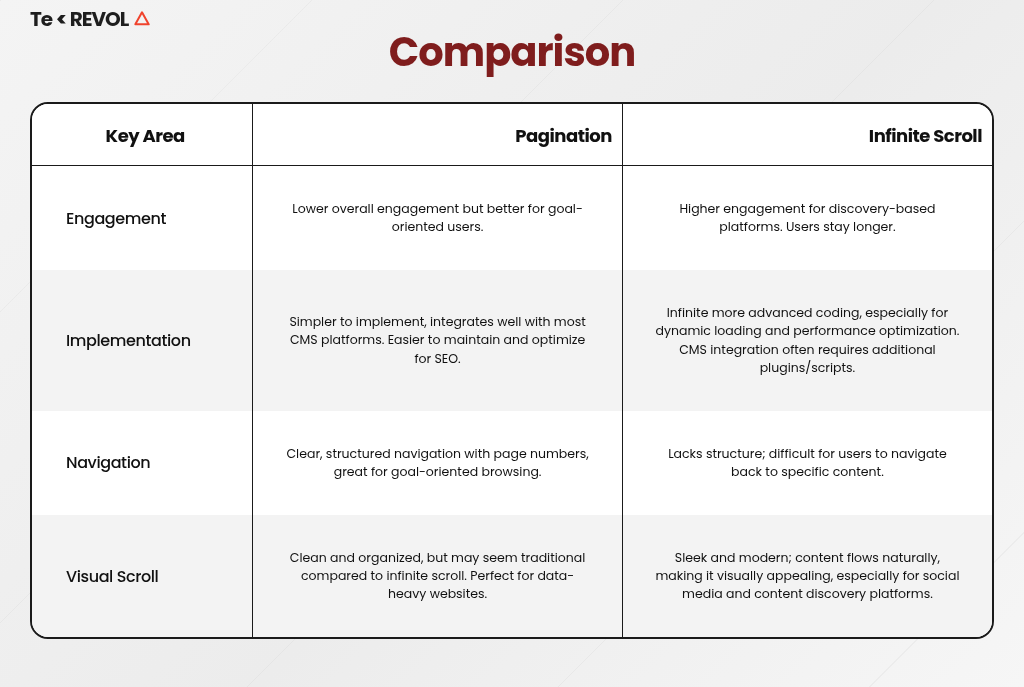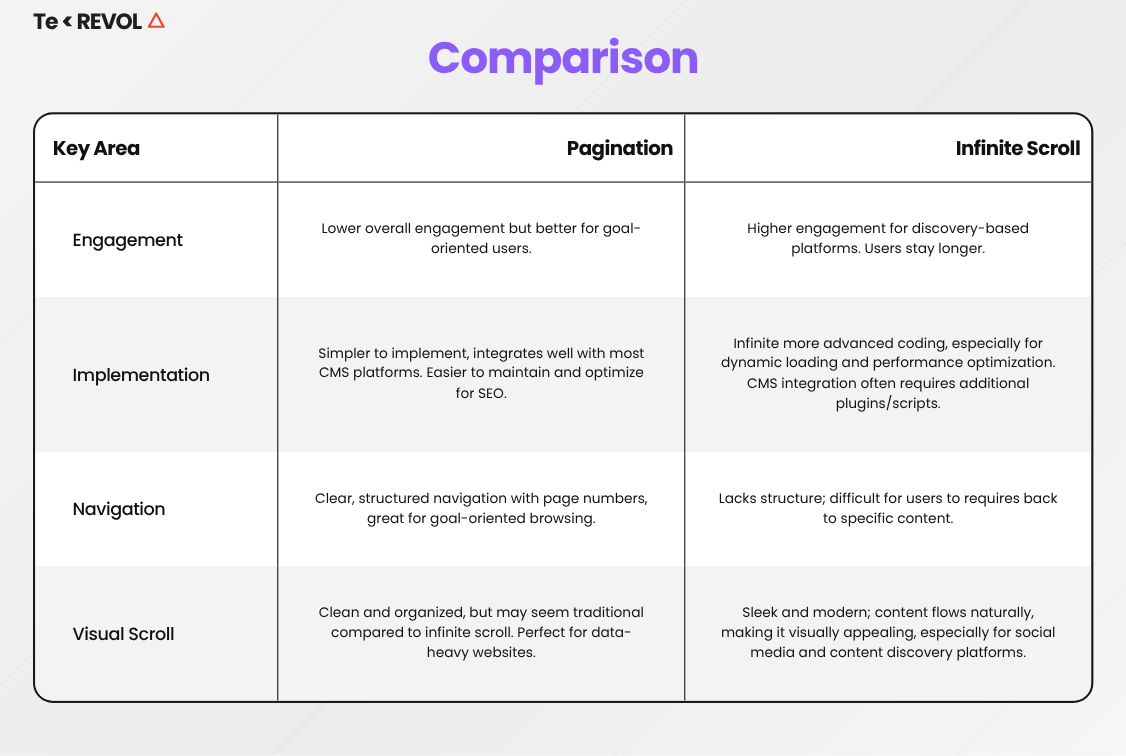--- a/index.html
+++ b/index.html
@@ -46,21 +46,21 @@
   }
 
   
   .heading {
     text-align: center;
     margin-top: 8px;
   }
   .title {
     font-size: 40px;
     font-weight: 700;
-    color: #8b5cf6;
+    color: #7f1d1d;
     letter-spacing: -1px;
   }
   .subtitle {
     font-size: 29px;
     font-weight: 600;
     color: #111;
     margin-top: -4px;
     letter-spacing: -0.5px;
   }
 
@@ -85,21 +85,21 @@
 
   thead th {
     font-size: 18px;
     font-weight: 700;
     padding: 18px 10px 16px 10px;
     text-align: right;
     background: #fff;
     border-bottom: 1px solid #1a1a1a;
     letter-spacing: -0.5px;
   }
-  thead th:first-child { text-align: left; padding-left: 16px; }
+  thead th:first-child { text-align: center; padding-left: 16px; }
   thead th + th { border-left: 1px solid #1a1a1a; }
 
   tbody td {
     font-size: 12.5px;
     line-height: 1.45;
     padding: 34px 10px;
     text-align: center;
     vertical-align: middle;
     border-top: 0;
   }
@@ -177,21 +177,21 @@
           <td>
               <div class="cell-body">Infinite more advanced coding, especially for dynamic loading and performance optimization. CMS integration often requires additional plugins/scripts.</div>
             </td>
         </tr>
         <tr>
           <td>Navigation</td>
           <td>
               <div class="cell-body">Clear, structured navigation with page numbers, great for goal-oriented browsing.</div>
             </td>
           <td>
-              <div class="cell-body">Lacks structure; difficult for users to requires back to specific content.</div>
+              <div class="cell-body">Lacks structure; difficult for users to navigate back to specific content.</div>
             </td>
         </tr>
         <tr>
           <td>Visual Scroll</td>
           <td>
               <div class="cell-body">Clean and organized, but may seem traditional compared to infinite scroll. Perfect for data-heavy websites.</div>
             </td>
           <td>
               <div class="cell-body">Sleek and modern; content flows naturally, making it visually appealing, especially for social media and content discovery platforms.</div>
             </td>

